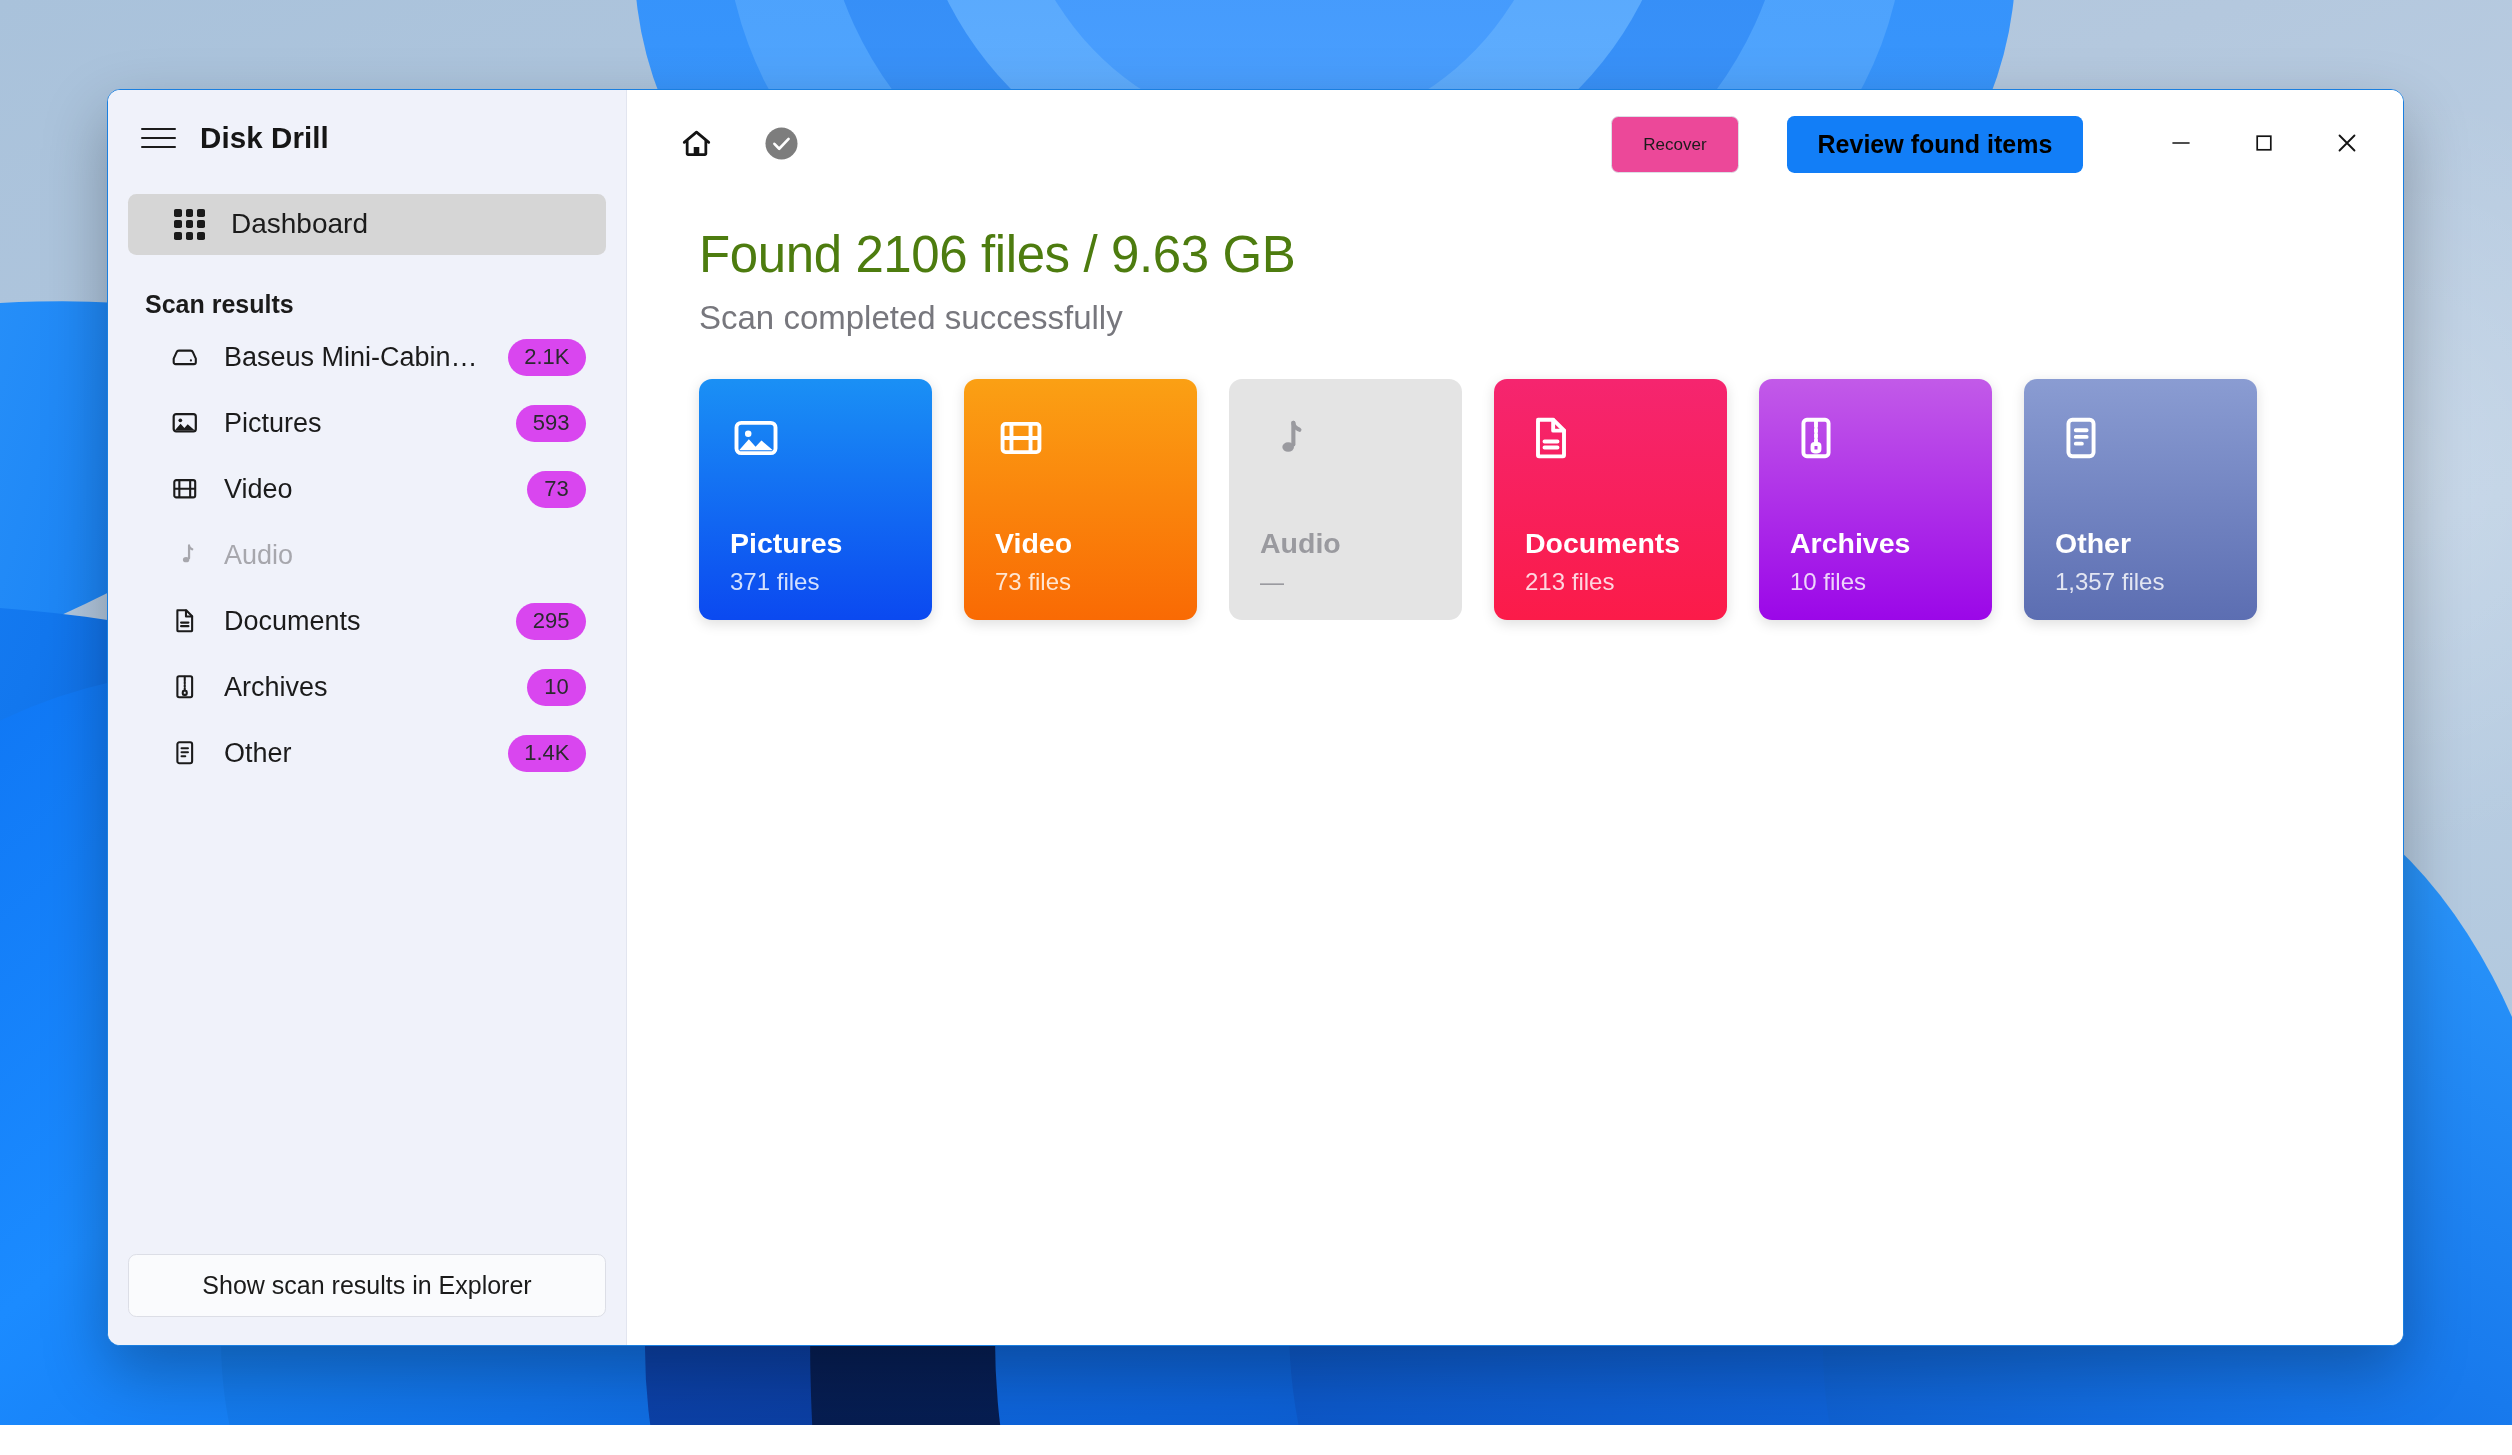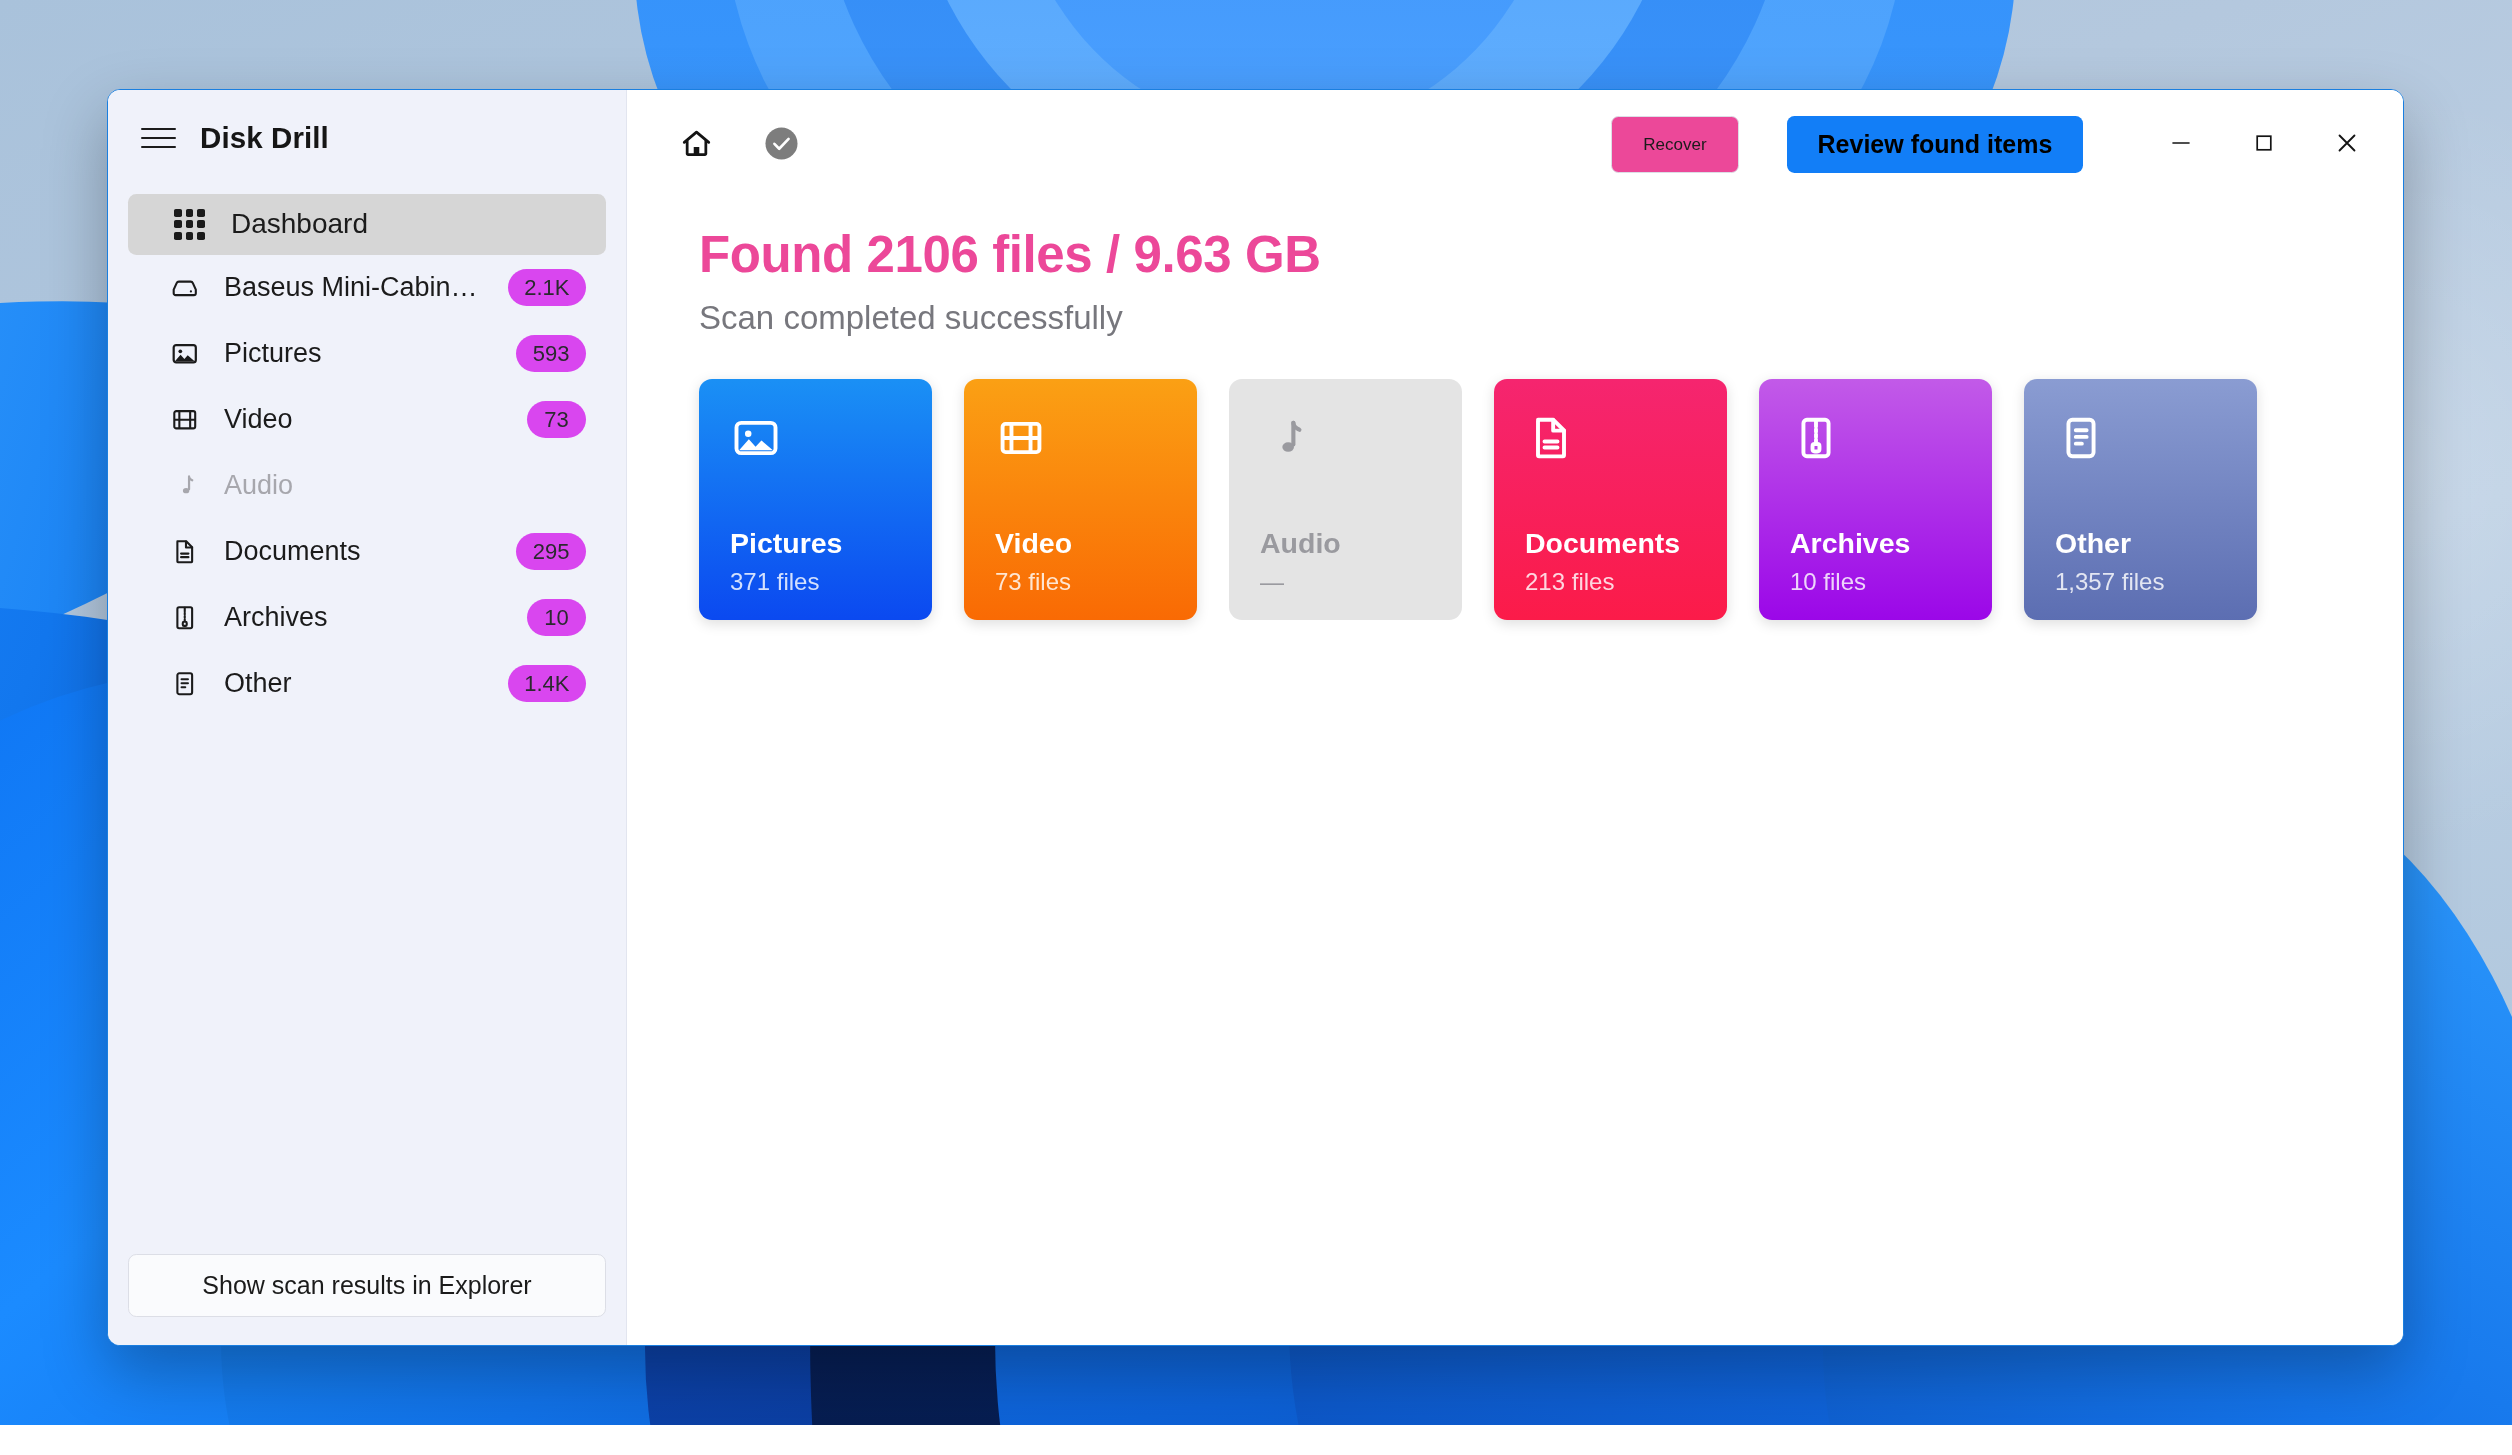--- a/index.html
+++ b/index.html
@@ -233,21 +233,21 @@
     margin-left: 20px;
   }
   .win-controls { display: flex; align-items: center; margin-left: 28px; }
   .win-btn {
     width: 83px; height: 64px;
     display: flex; align-items: center; justify-content: center;
     cursor: pointer; background: transparent; border: none;
   }
 
   .content { padding: 26px 41px 0 72px; }
-  .headline { font-size: 51px; font-weight: 700; color: #ec4899; letter-spacing: -0.4px; }
+  .headline { font-size: 51px; font-weight: 400; color: #4d7c0f; letter-spacing: -0.4px; }
   .subline  { font-size: 33px; color: #77777d; margin-top: 14.7px; }
 
   .cards { display: flex; gap: 32px; margin-top: 42px; }
   .card {
     width: 233px; height: 241px;
     border-radius: 13px;
     padding: 33px 0 0 31px;
     position: relative;
     cursor: pointer;
     box-shadow: 0 3.7px 13px rgba(0,0,0,.13);
@@ -312,20 +312,21 @@
               <span></span>
               <span></span>
             <span></span>
               <span></span>
               <span></span>
           </div>
           <div class="dash-label">Dashboard</div>
         </div>
       </div>
 
+      <div class="section-label">Scan results</div>
 
       <div class="nav-list">
 
         <div class="nav-row">
           <span class="icon">
             <svg viewBox="0 0 24 24" fill="none" stroke="#1b1b1b" stroke-width="1.7" stroke-linecap="round" stroke-linejoin="round">
               <path d="M3 13.5 5.4 8.2A2 2 0 0 1 7.2 7h9.6a2 2 0 0 1 1.8 1.2L21 13.5v2.9a1.6 1.6 0 0 1-1.6 1.6H4.6A1.6 1.6 0 0 1 3 16.4z"></path>
               <circle cx="17" cy="15" r=".9" fill="#1b1b1b" stroke="none"></circle>
             </svg>
           </span>

